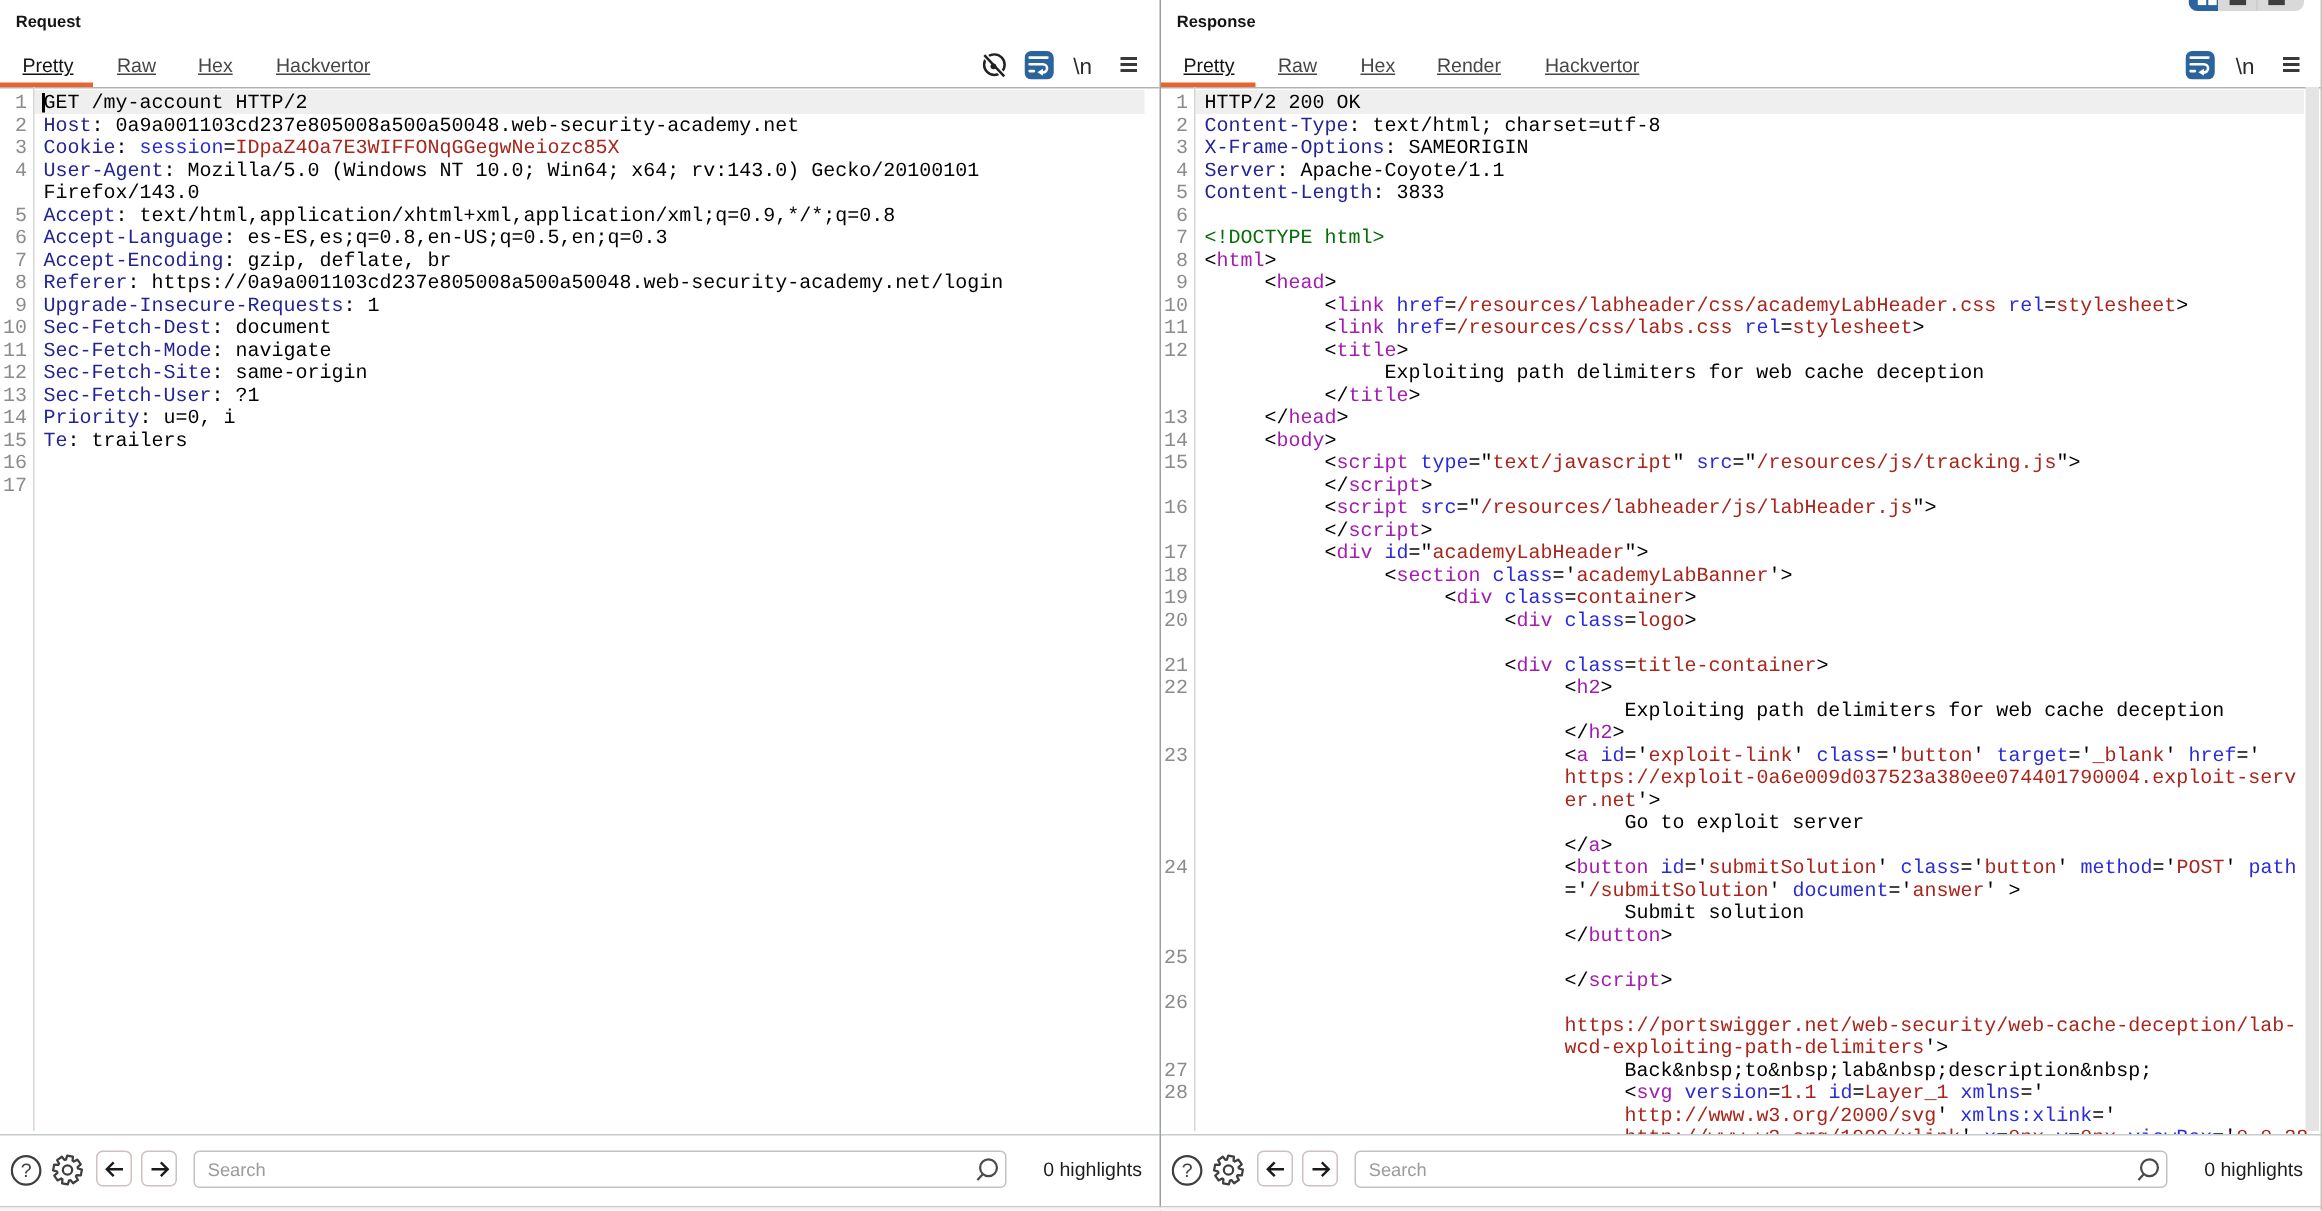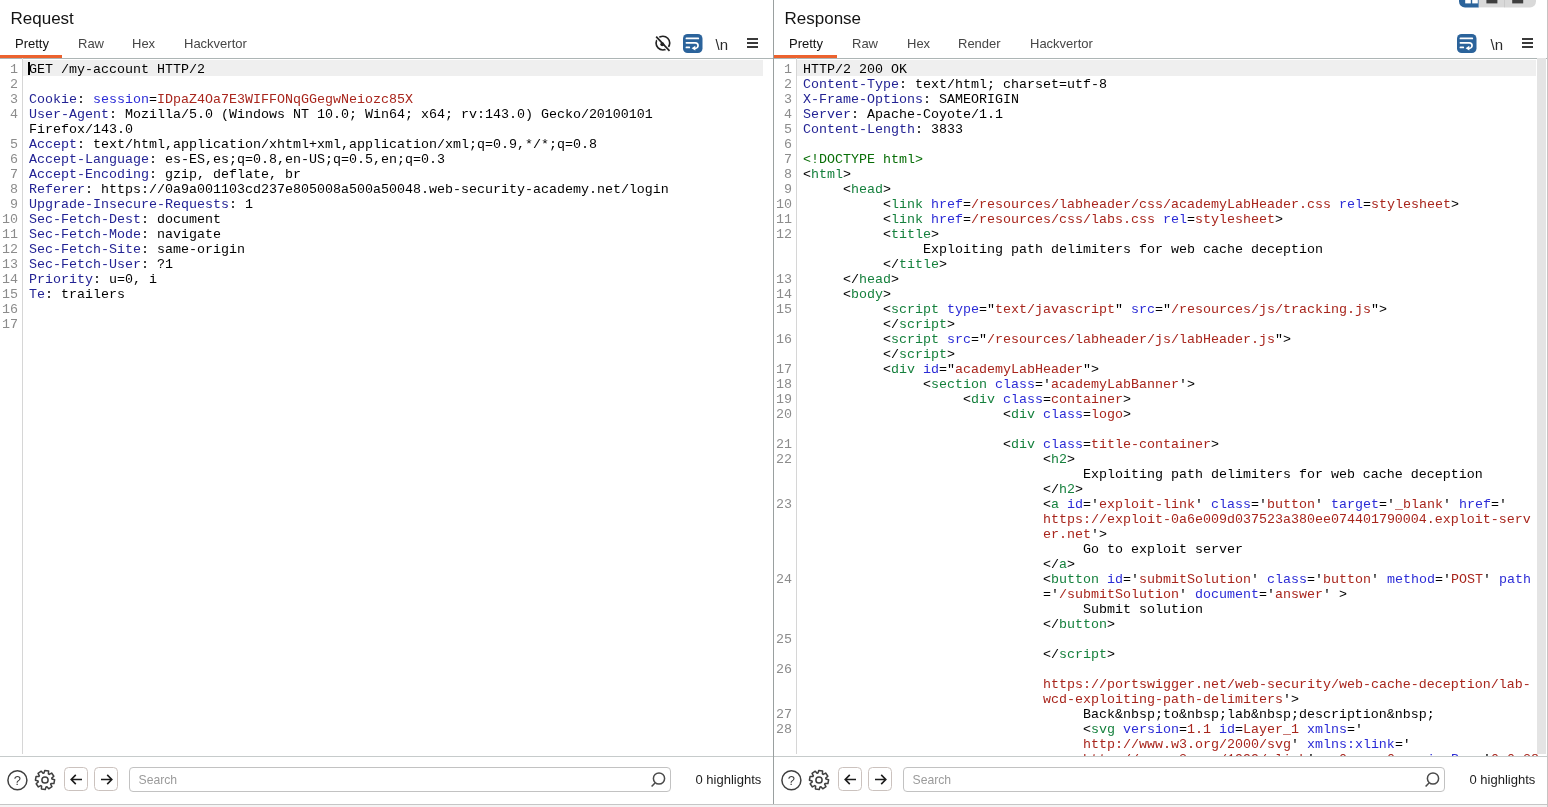--- a/index.html
+++ b/index.html
@@ -1,27 +1,27 @@
 <!DOCTYPE html>
 <html><head><meta charset="utf-8"><style>
 * { margin:0; padding:0; box-sizing:border-box; }
 html,body { width:1548px; height:807px; background:#fff; overflow:hidden;
   font-family:"Liberation Sans", sans-serif; }
 .abs { position:absolute; }
-.panel-title { position:absolute; top:9px; font-size:17px; font-weight:normal; color:#141414; }
-.tab { font-size:13px; color:#464646; }
+.panel-title { position:absolute; top:9px; font-size:11px; font-weight:bold; color:#141414; }
+.tab { font-size:13px; color:#464646;text-decoration:underline; }
 .tab.on { color:#111; }
 .content { position:absolute; top:58px; height:697.7px; overflow:hidden; }
 .rowbox { position:absolute; left:0; top:3.5px; width:100%; height:100%; }
 .row { position:absolute; left:0; width:100%; height:15px; line-height:15px;
   font-family:"Liberation Mono", monospace; font-size:13.33px; color:#000; white-space:pre; }
 .row .ln { position:absolute; left:0; width:18px; text-align:right; color:#8c8c8c; }
 .row .code { position:absolute; left:29px; }
 .k { color:#232394; } .b { color:#2b2bd6; } .r { color:#a8251c; }
-.t { color:#15803d; } .g { color:#076d06; }
+.t { color:#a21caf; } .g { color:#076d06; }
 .btn { width:24.4px; height:24.4px; border:1px solid #cbc2be; border-radius:4.5px; background:#fff; }
 .search { height:25px; border:1px solid #c2c2c2; border-radius:4px; background:#fff; }
 </style></head><body>
 <div class="panel-title" style="left:10.5px">Request</div>
 <div class="abs tab on" style="left:15px;top:36.2px">Pretty</div>
 <div class="abs tab" style="left:78px;top:36.2px">Raw</div>
 <div class="abs tab" style="left:132px;top:36.2px">Hex</div>
 <div class="abs tab" style="left:184px;top:36.2px">Hackvertor</div>
 <div class="abs" style="left:0px;top:55.2px;width:62px;height:2.9px;background:#ec622e"></div>
 <div class="abs" style="left:0;top:57.5px;width:773px;height:1px;background:#adb5b5"></div>
@@ -39,21 +39,21 @@
 </svg>
 <div class="abs" style="left:715.5px;top:35.5px;font:15px 'Liberation Sans',sans-serif;color:#2a2a2a">\n</div>
 <div class="abs" style="left:747.3px;top:38.2px;width:10.8px;height:1.7px;background:#3a3a3a"></div>
 <div class="abs" style="left:747.3px;top:42.1px;width:10.8px;height:1.7px;background:#3a3a3a"></div>
 <div class="abs" style="left:747.3px;top:46.0px;width:10.8px;height:1.7px;background:#3a3a3a"></div>
 <div class="content" style="left:0;width:773px">
 <div class="abs" style="left:23px;top:2.2px;width:740px;height:15.6px;background:#efefef"></div>
 <div class="abs" style="left:22px;top:0;width:1px;height:696px;background:#d6d6d6"></div>
 <div class="rowbox">
 <div class="row" style="top:0px"><span class="ln">1</span><span class="code">GET /my-account HTTP/2</span></div>
-<div class="row" style="top:15px"><span class="ln">2</span></div>
+<div class="row" style="top:15px"><span class="ln">2</span><span class="code"><span class="k">Host</span>: 0a9a001103cd237e805008a500a50048.web-security-academy.net</span></div>
 <div class="row" style="top:30px"><span class="ln">3</span><span class="code"><span class="k">Cookie</span>: <span class="b">session</span>=<span class="r">IDpaZ4Oa7E3WIFFONqGGegwNeiozc85X</span></span></div>
 <div class="row" style="top:45px"><span class="ln">4</span><span class="code"><span class="k">User-Agent</span>: Mozilla/5.0 (Windows NT 10.0; Win64; x64; rv:143.0) Gecko/20100101</span></div>
 <div class="row" style="top:60px"><span class="code">Firefox/143.0</span></div>
 <div class="row" style="top:75px"><span class="ln">5</span><span class="code"><span class="k">Accept</span>: text/html,application/xhtml+xml,application/xml;q=0.9,*/*;q=0.8</span></div>
 <div class="row" style="top:90px"><span class="ln">6</span><span class="code"><span class="k">Accept-Language</span>: es-ES,es;q=0.8,en-US;q=0.5,en;q=0.3</span></div>
 <div class="row" style="top:105px"><span class="ln">7</span><span class="code"><span class="k">Accept-Encoding</span>: gzip, deflate, br</span></div>
 <div class="row" style="top:120px"><span class="ln">8</span><span class="code"><span class="k">Referer</span>: https://0a9a001103cd237e805008a500a50048.web-security-academy.net/login</span></div>
 <div class="row" style="top:135px"><span class="ln">9</span><span class="code"><span class="k">Upgrade-Insecure-Requests</span>: 1</span></div>
 <div class="row" style="top:150px"><span class="ln">10</span><span class="code"><span class="k">Sec-Fetch-Dest</span>: document</span></div>
 <div class="row" style="top:165px"><span class="ln">11</span><span class="code"><span class="k">Sec-Fetch-Mode</span>: navigate</span></div>

